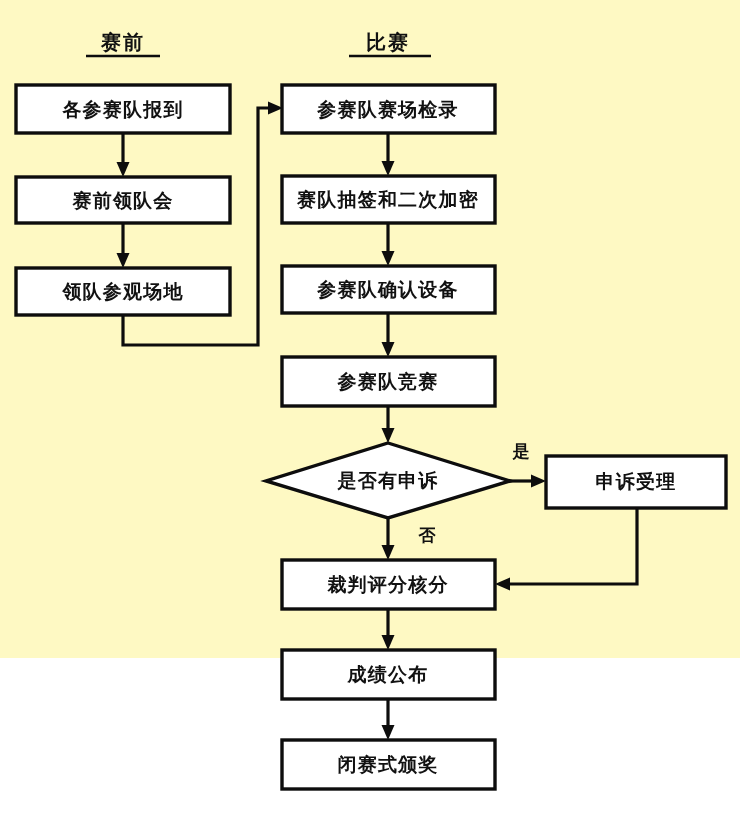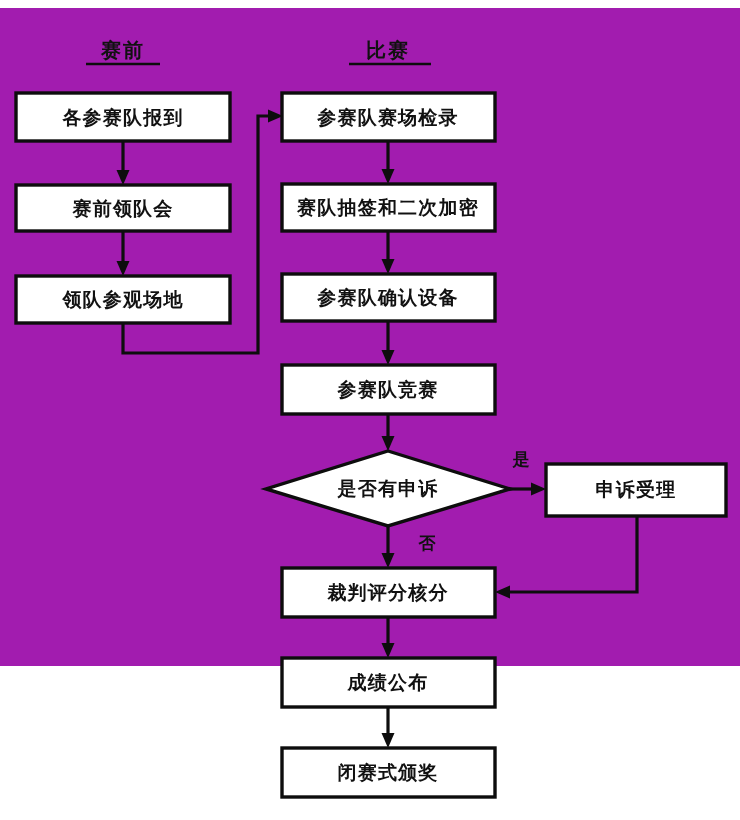--- a/index.html
+++ b/index.html
@@ -10,22 +10,21 @@
   body {
     width: 740px;
     height: 820px;
     font-family: "DejaVu Sans", "Liberation Sans", sans-serif;
     overflow: hidden;
   }
   #flow-root {
     position: relative;
     width: 740px;
     height: 658px;
-    background: #a21caf;
-    margin-top: 8px;
+    background: #fef9c3;
   }
   svg.flow-canvas {
     display: block;
     width: 740px;
     height: 820px;
   }
   .node-box {
     fill: #ffffff;
     stroke: #0d0d0d;
     stroke-width: 3.4;

